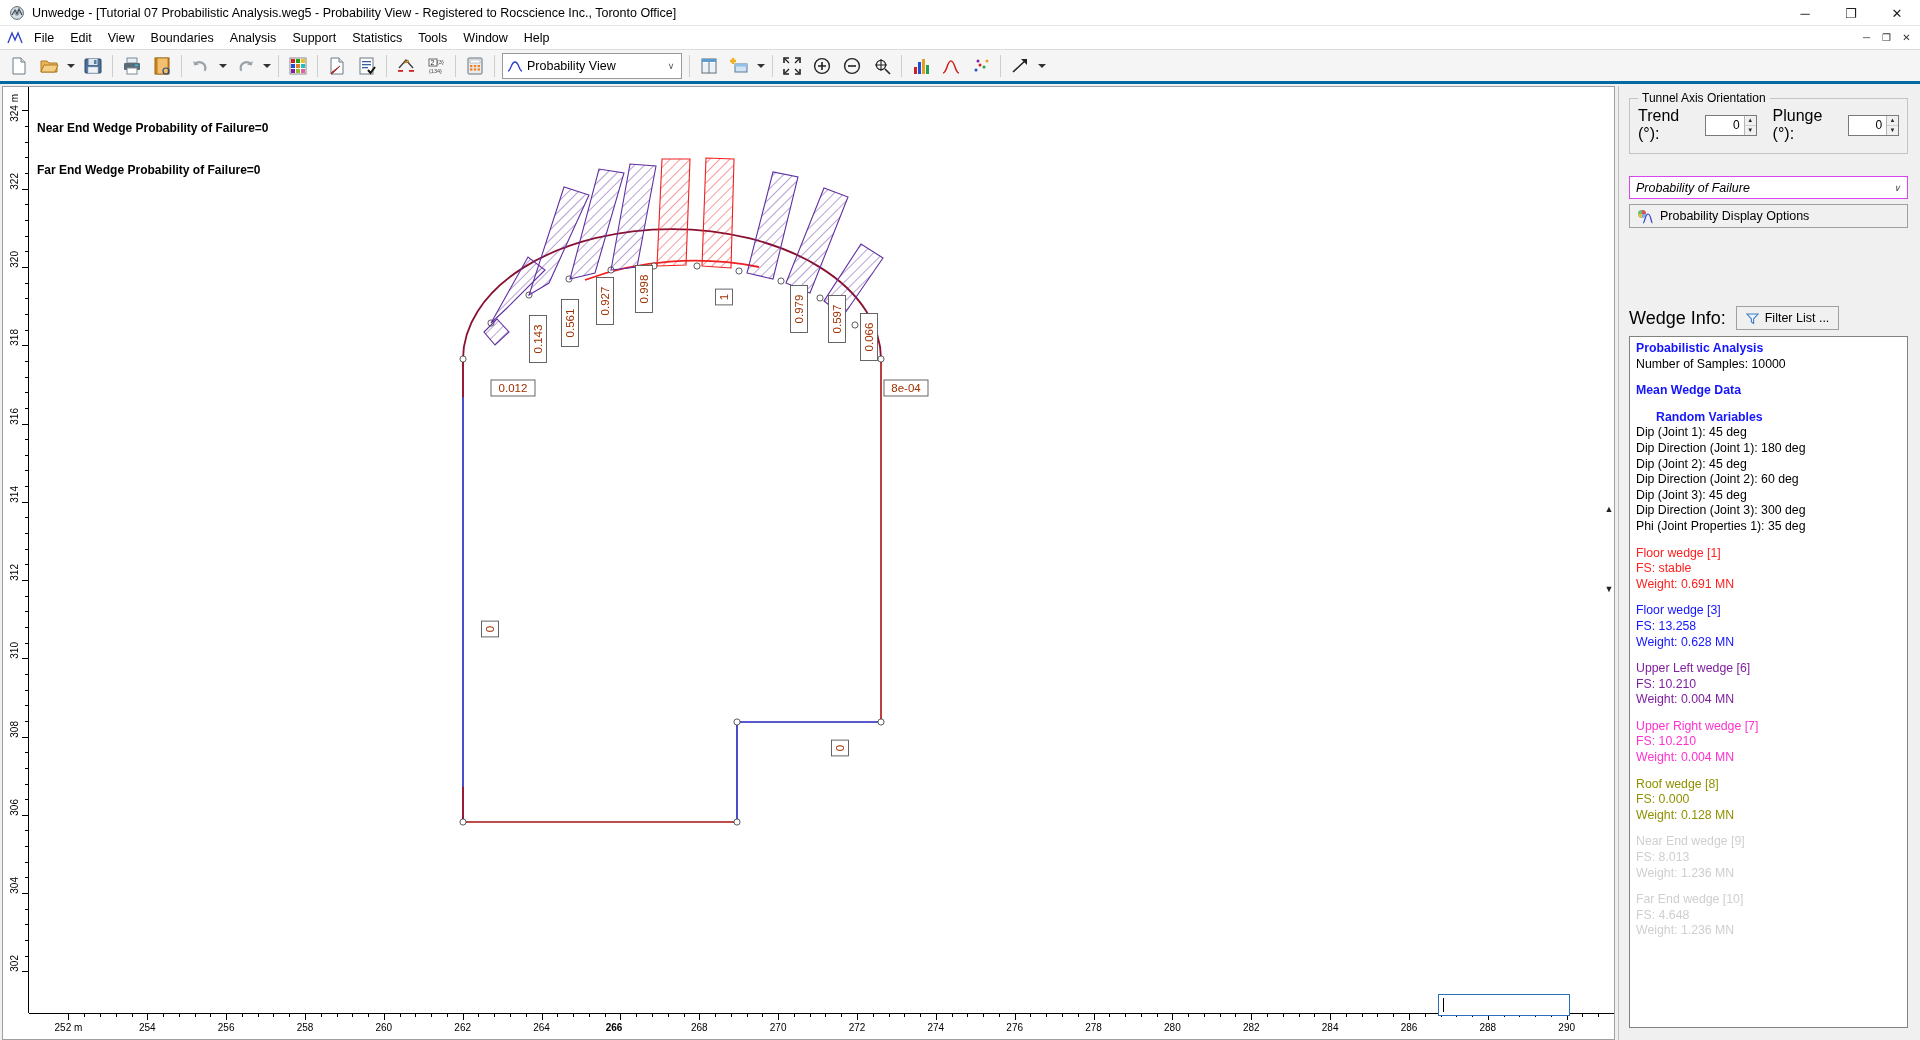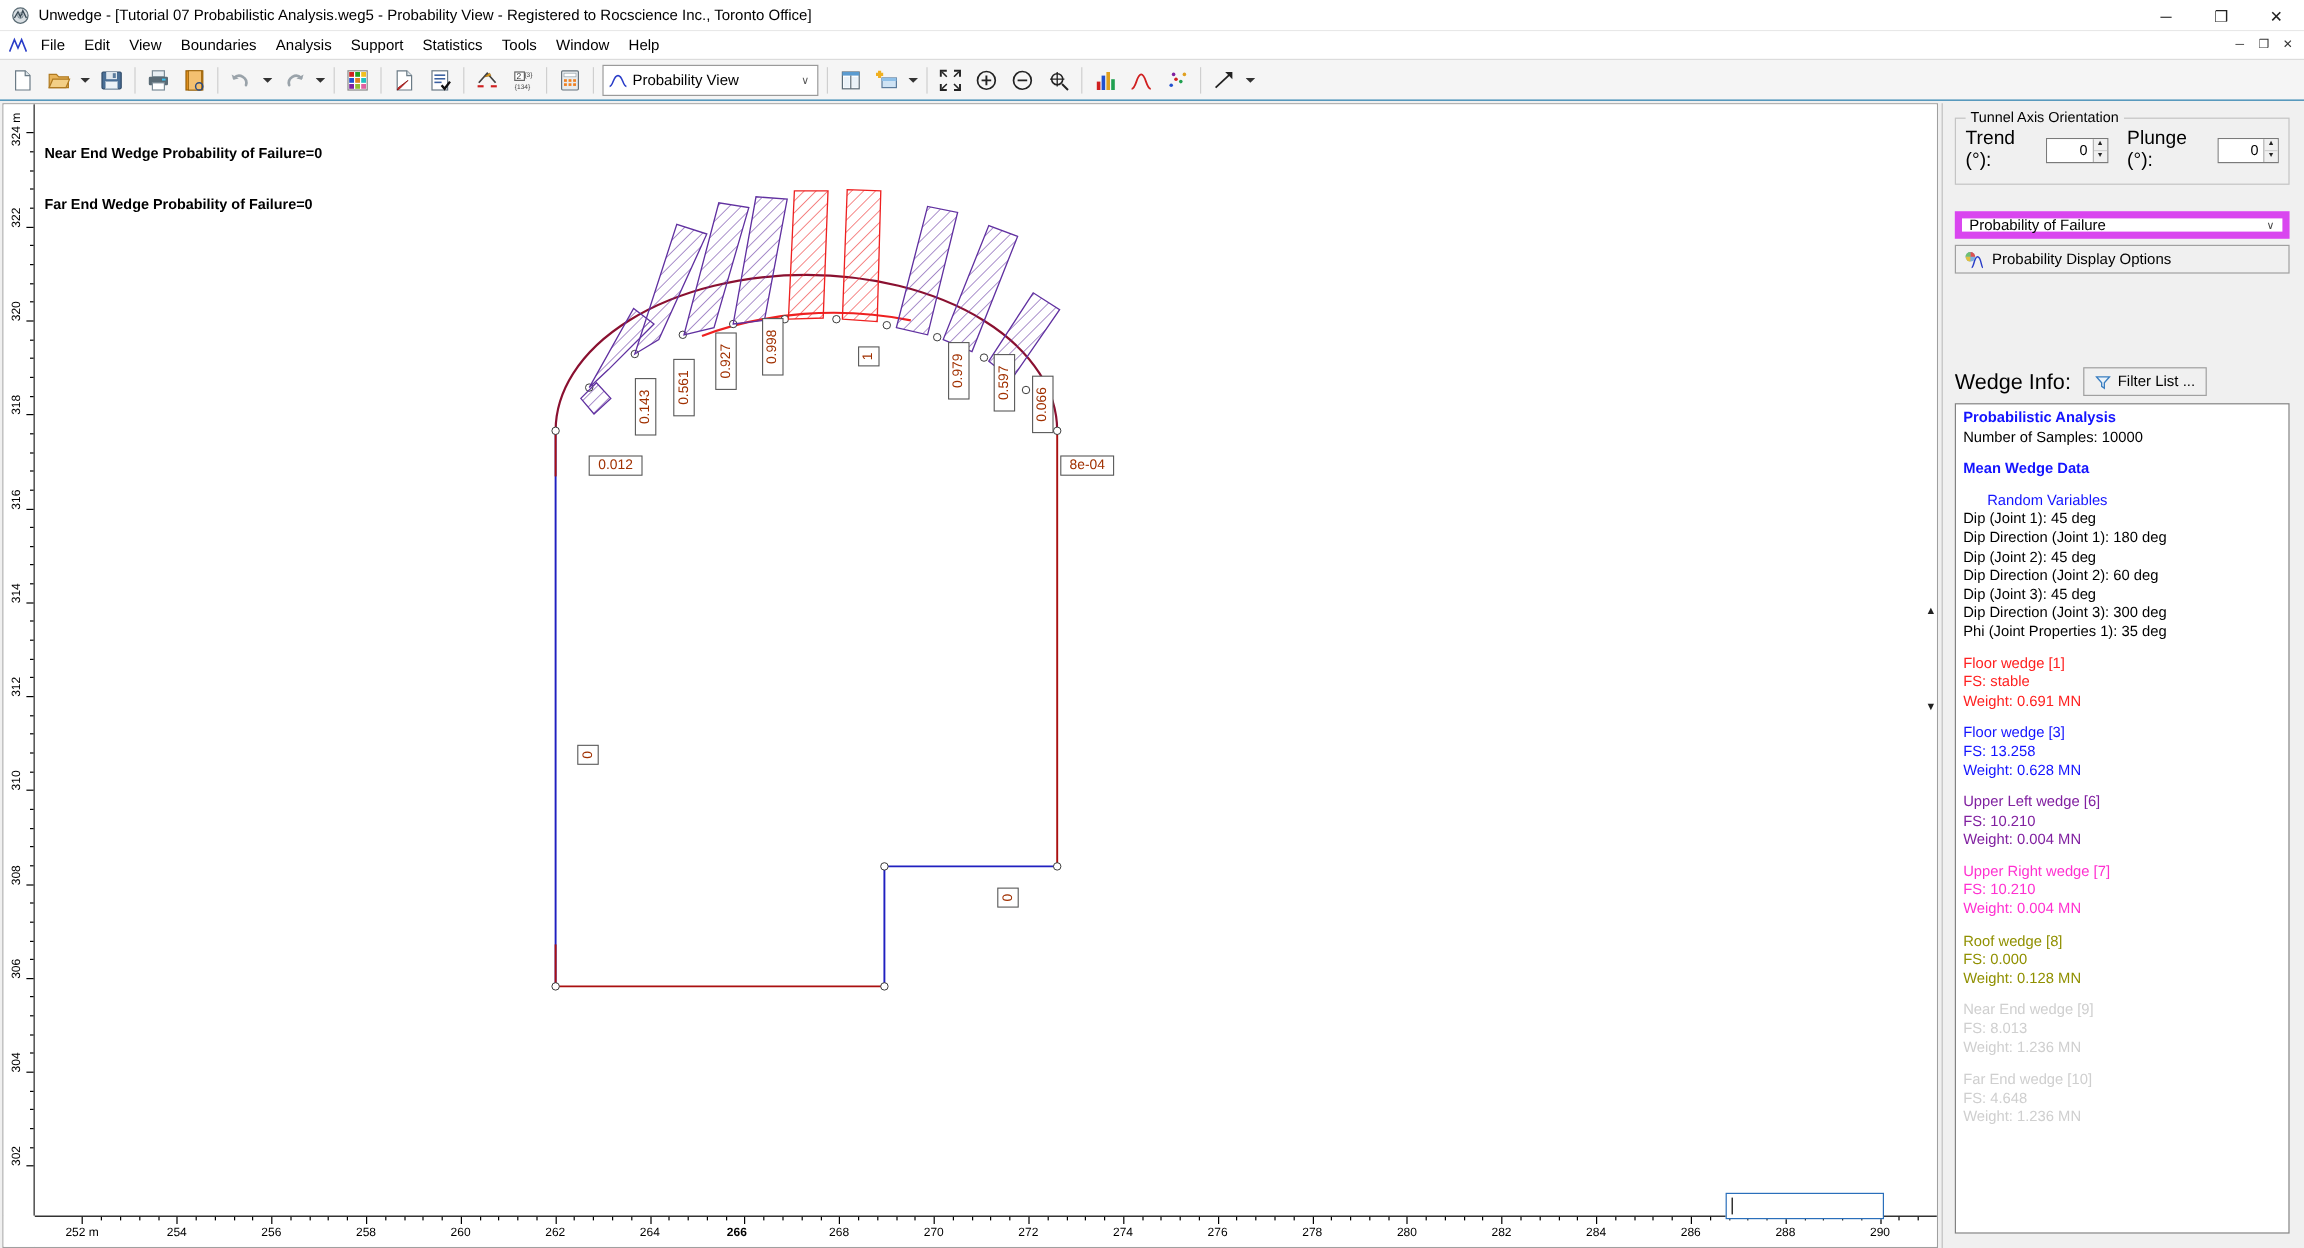--- a/index.html
+++ b/index.html
@@ -57,21 +57,21 @@
     width: 19px; height: 18px; display: flex; align-items: center; justify-content: center;
     font-size: 10px; color: #333;
   }
 
   
   .toolbar {
     height: 34px; min-height: 34px;
     background: #f5f5f5;
     display: flex; align-items: center;
     padding: 0 4px;
-    border-bottom: 1px solid #0369a1;
+    border-bottom: 3px solid #0369a1;
   }
   .tb-btn {
     width: 30px; height: 28px;
     display: flex; align-items: center; justify-content: center;
     cursor: default; border: 1px solid transparent; border-radius: 2px;
   }
   .tb-btn.small { width: 14px; }
   .tb-sep { width: 1px; height: 22px; background: #cfcfcf; margin: 0 4px; }
   .tb-combo {
     height: 26px; width: 180px;
@@ -158,22 +158,22 @@
     display: flex; flex-direction: column;
   }
   .spin .spin-btns span {
     flex: 1; display: flex; align-items: center; justify-content: center;
     font-size: 6px; line-height: 1; color: #222;
   }
   .spin .spin-btns span:first-child { border-bottom: 1px solid #d0d0d0; }
 
   .panel-select {
     margin: 22px 10px 0 10px; height: 23px;
-    border: 6px solid #d946ef; background: #fff;
-    display: flex; align-items: center; padding-left: 6px; font-size: 12.5px;
+    border: 1px solid #d946ef; background: #fff;
+    display: flex; align-items: center; padding-left: 6px; font-size: 12.5px; font-style: italic;
   }
   .panel-select .sel-arrow { margin-left: auto; width: 20px; text-align: center; font-size: 9px; color: #444; }
   .panel-btn {
     margin: 5px 10px 0 10px; height: 24px;
     border: 1px solid #a0a0a0; background: #f0f0f0;
     display: flex; align-items: center; gap: 7px; padding-left: 7px; font-size: 12.5px;
   }
 
   .wedge-info-bar {
     display: flex; align-items: center; gap: 10px;
@@ -873,21 +873,21 @@
           <span>Filter List ...</span>
         </span>
       </div>
 
       <div class="wedge-list" id="wedge-list">
           <div class="wl-line wl-head" style="color: rgb(20, 20, 255); font-weight: bold;">Probabilistic Analysis</div>
           <div class="wl-line" style="color: rgb(0, 0, 0);">Number of Samples: 10000</div>
           <div class="wl-gap"></div>
           <div class="wl-line wl-head" style="color: rgb(20, 20, 255); font-weight: bold;">Mean Wedge Data</div>
           <div class="wl-gap"></div>
-          <div class="wl-line wl-head" style="color: rgb(20, 20, 255); font-weight: normal; padding-left: 20px;">Random Variables</div>
+          <div class="wl-line wl-head" style="color: rgb(20, 20, 255); font-weight: bold; padding-left: 20px;">Random Variables</div>
           <div class="wl-line" style="color: rgb(0, 0, 0);">Dip (Joint 1): 45 deg</div>
           <div class="wl-line" style="color: rgb(0, 0, 0);">Dip Direction (Joint 1): 180 deg</div>
           <div class="wl-line" style="color: rgb(0, 0, 0);">Dip (Joint 2): 45 deg</div>
           <div class="wl-line" style="color: rgb(0, 0, 0);">Dip Direction (Joint 2): 60 deg</div>
           <div class="wl-line" style="color: rgb(0, 0, 0);">Dip (Joint 3): 45 deg</div>
           <div class="wl-line" style="color: rgb(0, 0, 0);">Dip Direction (Joint 3): 300 deg</div>
           <div class="wl-line" style="color: rgb(0, 0, 0);">Phi (Joint Properties 1): 35 deg</div>
           <div class="wl-gap"></div>
           <div class="wl-line" style="color: rgb(255, 32, 32);">Floor wedge [1]</div>
           <div class="wl-line" style="color: rgb(255, 32, 32);">FS: stable</div>

